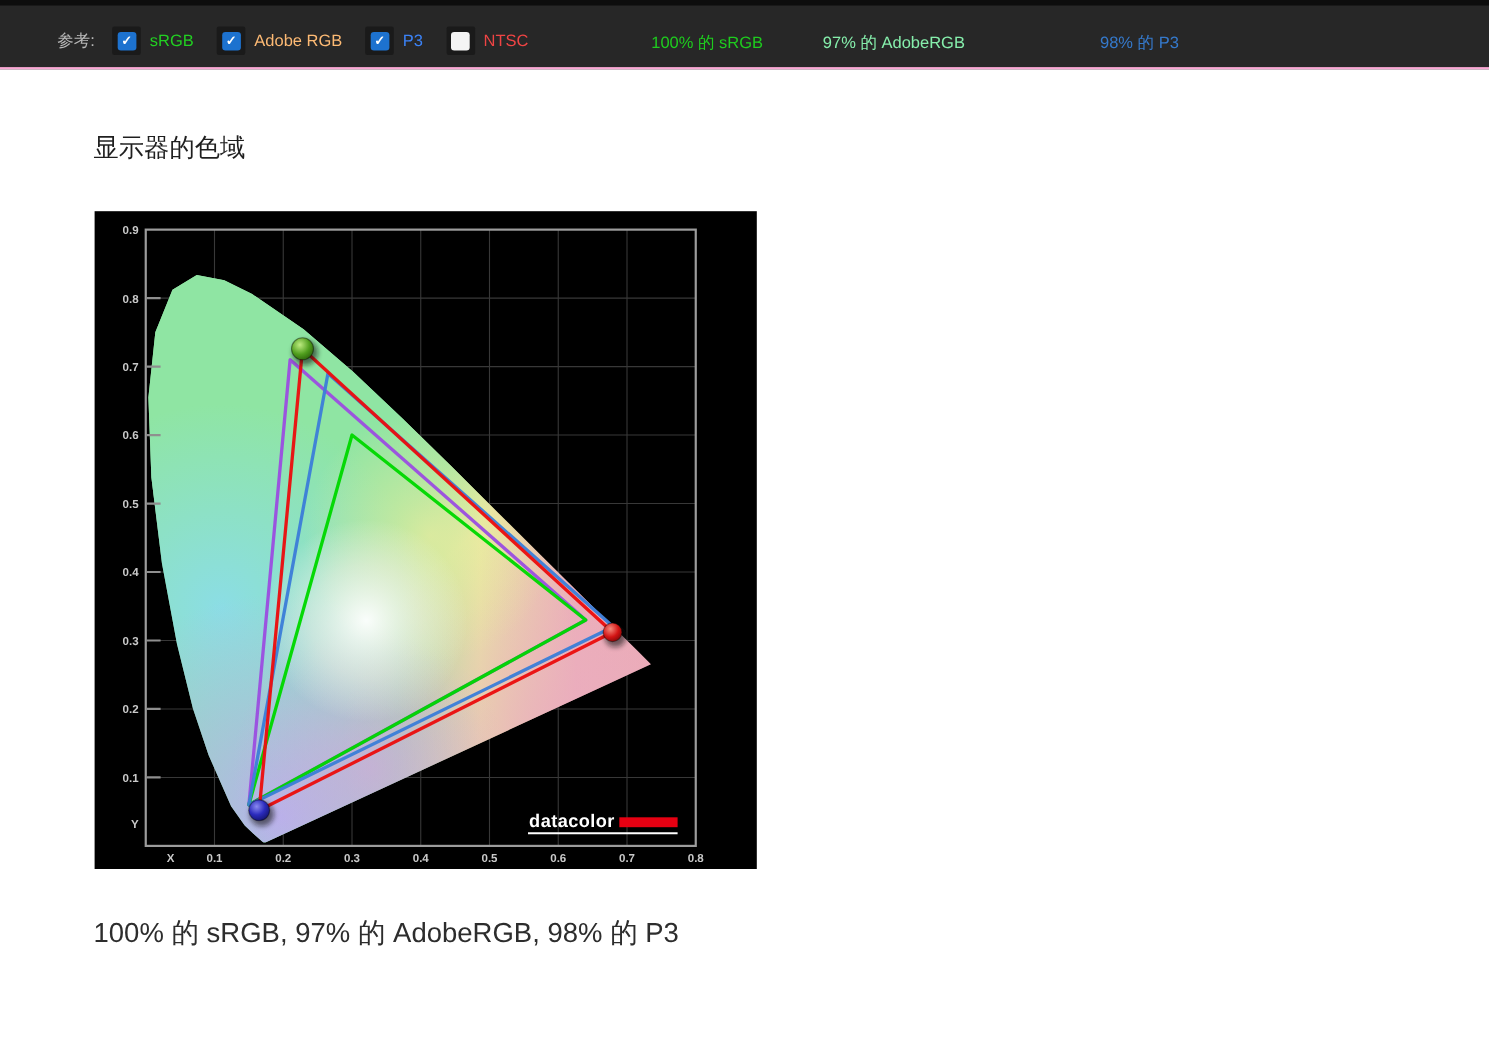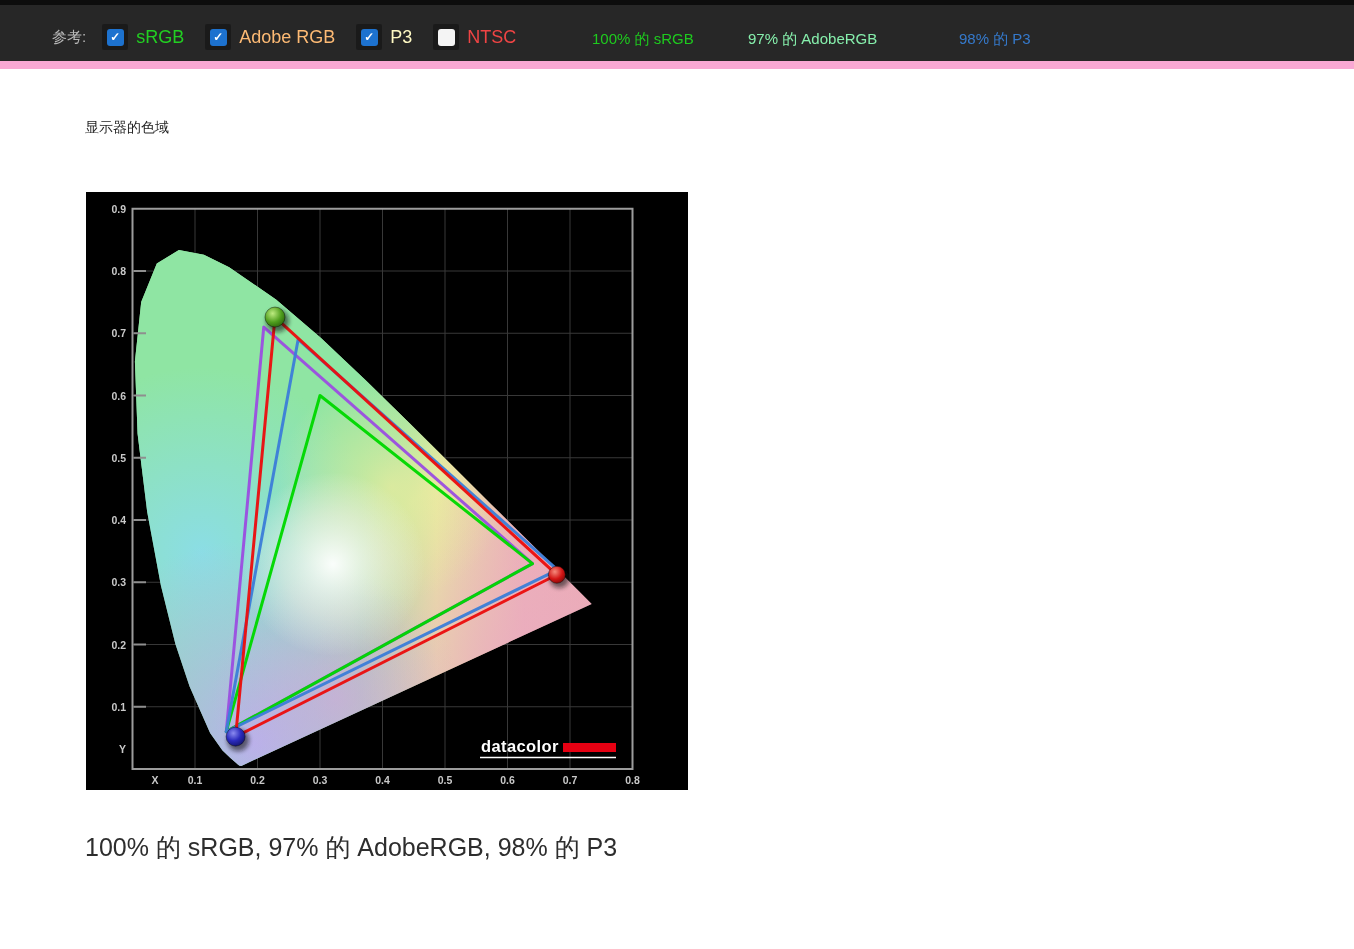--- a/index.html
+++ b/index.html
@@ -2,35 +2,35 @@
 <html><head>
 <meta charset="utf-8">
 <style>
   html,body{margin:0;padding:0;}
   body{
     width:1354px;height:949px;position:relative;overflow:hidden;
     background:#ffffff;font-family:"Liberation Sans",sans-serif;
   }
   
   .topbar{position:absolute;top:0;left:0;width:1354px;height:61px;
-    background:#272727;border-bottom:8px solid #f9a8d4;}
+    background:#272727;border-bottom:2px solid #f9a8d4;}
   .topstrip{position:absolute;top:0;left:0;width:100%;height:5px;background:#0d0d0d;}
   .bar-row{position:absolute;top:24px;left:52px;display:flex;align-items:center;}
   .ref-label{color:#b8b8b8;font-size:15px;margin-right:16px;}
   .cb-group{display:flex;align-items:center;margin-right:21px;cursor:pointer;}
   .cb-tile{width:26px;height:26px;background:#1a1a1a;border-radius:2px;
     display:flex;align-items:center;justify-content:center;margin-right:8px;}
   .cb{width:17px;height:17px;border-radius:3px;display:flex;align-items:center;
     justify-content:center;font-size:12px;font-weight:bold;color:#fff;}
   .cb.checked{background:#1d72cf;}
   .cb.unchecked{background:#f4f4f4;}
-  .cb-label{font-size:18px;}
+  .cb-label{font-size:15px;}
   .readout{position:absolute;top:30px;font-size:15px;white-space:nowrap;margin-left:32px;}
   
-  .page-title{position:absolute;left:85px;top:119px;font-size:14px;color:#1f1f1f;}
+  .page-title{position:absolute;left:85px;top:119px;font-size:23px;color:#1f1f1f;}
   .chart-panel{position:absolute;left:86px;top:192px;width:602px;height:598px;background:#000;}
   .caption{position:absolute;left:85px;top:831px;font-size:25px;color:#2d2d2d;}
   .axlbl{fill:#c9c9c9;font-size:10.5px;font-weight:bold;font-family:"Liberation Sans",sans-serif;}
   .logo-text{fill:#ffffff;font-size:16.5px;font-weight:bold;letter-spacing:.4px;
     font-family:"Liberation Sans",sans-serif;}
 </style>
 </head>
 <body>
 
 <div class="topbar">
@@ -49,34 +49,34 @@
       <span class="cb-tile">
           <span class="cb checked">✓</span>
         </span>
       <span class="cb-label" style="color: #fdba74;">Adobe RGB</span>
     </span>
 
     <span class="cb-group">
       <span class="cb-tile">
           <span class="cb checked">✓</span>
         </span>
-      <span class="cb-label" style="color: #fef9c3;">P3</span>
+      <span class="cb-label" style="color: #3b82f6;">P3</span>
     </span>
 
     <span class="cb-group">
       <span class="cb-tile">
           <span class="cb unchecked"></span>
         </span>
       <span class="cb-label" style="color: #ef4444;">NTSC</span>
     </span>
   </div>
 
   <span class="readout" style="left: 560px; color: rgb(30, 203, 30);">100% 的 sRGB</span>
   <span class="readout" style="left: 716px; color: #86efac;">97% 的 AdobeRGB</span>
-  <span class="readout" style="left: 927px; color: rgb(53, 121, 203);">98% 的 P3</span>
+  <span class="readout" style="left: 968px; color: rgb(53, 121, 203);">98% 的 P3</span>
 </div>
 
 <div class="page-title">显示器的色域</div>
 
 <div class="chart-panel" id="gamut-plot"><svg viewBox="0 0 602 598" width="602" height="598">
       <defs>
         <clipPath id="hs">
           <path d="M155.3 573.9L153.6 573.8L152.1 572.7L149.3 570.2L144.4 566.0L136.5 558.5L124.1 541.0L103.6 494.4L89.4 452.1L74.9 393.4L61.2 320.1L51.6 241.8L48.9 169.4L55.2 110.0L70.8 71.5L92.9 58.0L117.9 62.7L143.2 75.3L190.0 107.4L235.0 146.0L279.7 188.2L324.1 231.7L366.8 274.1L406.0 312.9L438.4 345.1L462.6 369.1L478.7 385.1L492.8 399.0L505.7 411.9Z"></path>
         </clipPath>
         <linearGradient id="gBase" gradientUnits="userSpaceOnUse" x1="46" y1="0" x2="590" y2="0">

